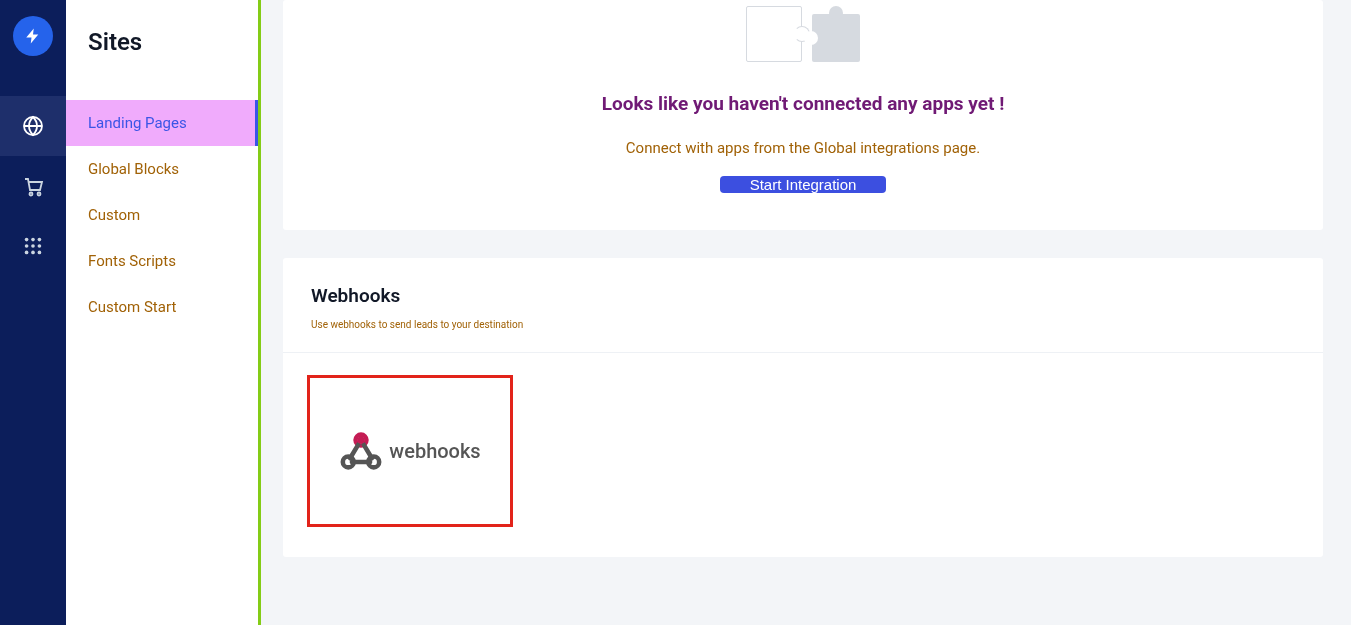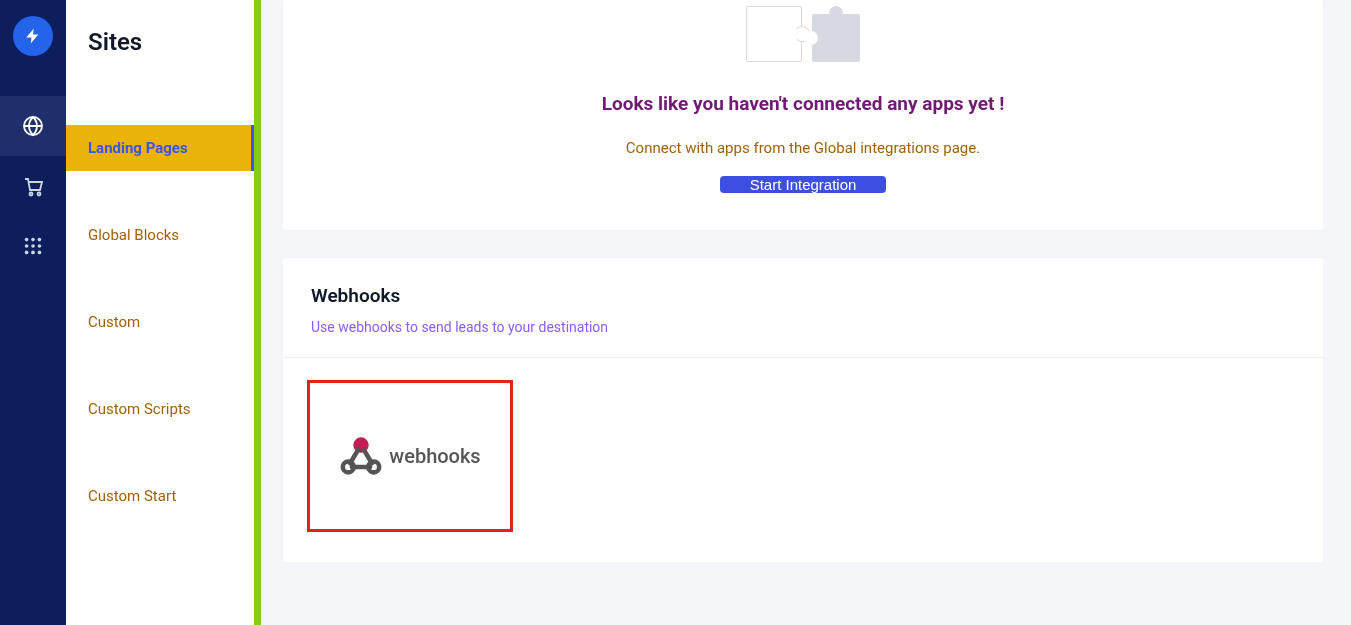--- a/index.html
+++ b/index.html
@@ -38,43 +38,43 @@
     justify-content: center;
     cursor: pointer;
     color: #cbd5e1;
   }
   .nav-rail-item.active {
     background: #1e2f6b;
   }
   .sidebar {
     width: 195px;
     background: #ffffff;
-    border-right: 7px solid #84cc16;
+    border-right: 3px solid #84cc16;
     display: flex;
     flex-direction: column;
     flex-shrink: 0;
-    gap: 41px;
   }
   .sidebar-title {
     padding: 28px 22px 28px 22px;
     font-size: 24px;
     font-weight: 600;
     color: #111827;
   }
   .sidebar-item {
     padding: 14px 22px;
     font-size: 15px;
     color: #a16207;
     cursor: pointer;
     position: relative;
   }
   .sidebar-item.active {
-    background: #eab308;
+    background: #f0abfc;
     color: #3b55e6;
-    font-weight: 700;
+    font-weight: 400;
+    margin-top: 16px;
   }
   .sidebar-item.active::after {
     content: "";
     position: absolute;
     right: 0;
     top: 0;
     bottom: 0;
     width: 3px;
     background: #3b55e6;
   }
@@ -174,22 +174,22 @@
     padding: 26px 28px 22px 28px;
     border-bottom: 1px solid #eef1f5;
   }
   .card-section-title {
     font-size: 19px;
     font-weight: 600;
     color: #111827;
     margin-bottom: 12px;
   }
   .card-section-sub {
-    font-size: 14px;
-    color: #8b5cf6;
+    font-size: 10px;
+    color: #a16207;
   }
   .card-body {
     padding: 22px 24px 30px 24px;
   }
   .webhook-tile {
     width: 206px;
     height: 152px;
     border: 3px solid #e2231a;
     display: flex;
     align-items: center;
@@ -250,21 +250,21 @@
   <div class="sidebar-item active">
     <span>Landing Pages</span>
   </div>
   <div class="sidebar-item">
     <span>Global Blocks</span>
   </div>
   <div class="sidebar-item">
     <span>Custom</span>
   </div>
   <div class="sidebar-item">
-    <span>Custom Scripts</span>
+    <span>Fonts Scripts</span>
   </div>
   <div class="sidebar-item">
     <span>Custom Start</span>
   </div>
 </div>
 
 <div class="main">
 
   <div class="card card-top">
     <div class="puzzle-wrap">

